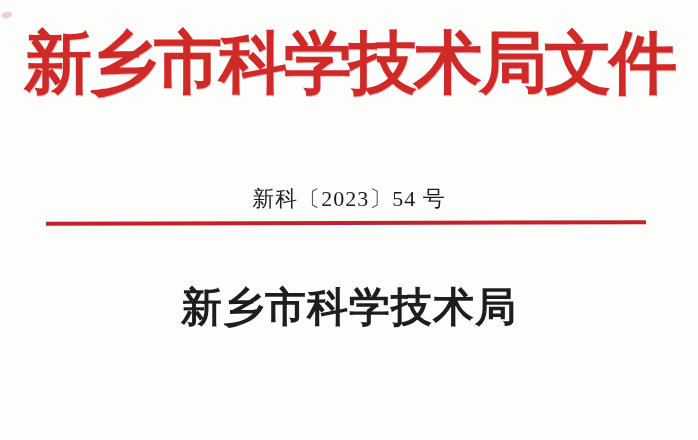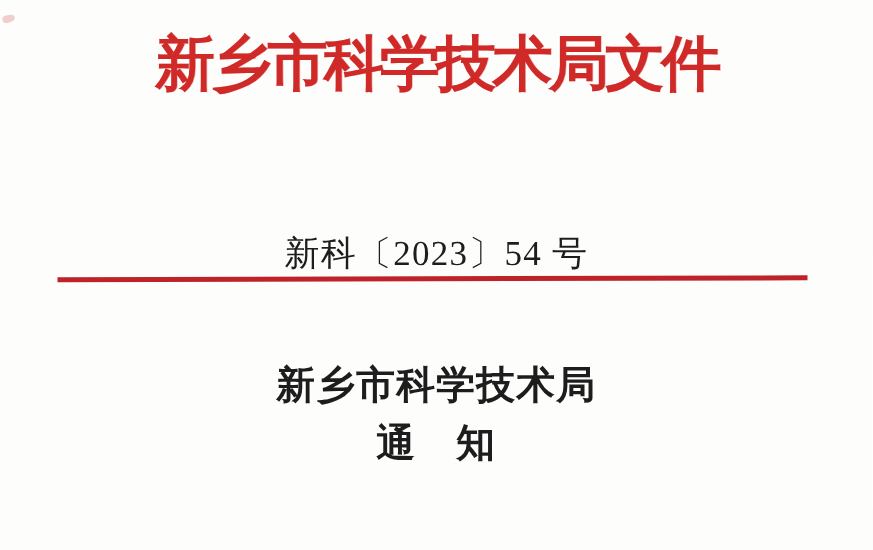--- a/index.html
+++ b/index.html
@@ -26,35 +26,35 @@
     opacity: 0.55;
     border-radius: 40% 60% 55% 45%;
     transform: rotate(-15deg);
   }
   .header-title {
     position: absolute;
     top: 26px;
     left: 0;
     width: 100%;
     text-align: center;
-    font-size: 48px;
+    font-size: 68px;
     line-height: 1.1;
     font-weight: bold;
     letter-spacing: -3px;
     color: #cf2a28;
     text-shadow: 0.5px 0.5px 0 rgba(207, 42, 40, 0.35);
     white-space: nowrap;
   }
   .doc-number {
     position: absolute;
     top: 184px;
     left: 0;
     width: 100%;
     text-align: center;
-    font-size: 28px;
+    font-size: 22px;
     line-height: 1.4;
     color: #1d1d1d;
     letter-spacing: 1px;
     white-space: nowrap;
   }
   .red-divider {
     position: absolute;
     top: 221px;
     left: 46px;
     width: 600px;
@@ -67,37 +67,36 @@
   .title-block {
     position: absolute;
     top: 284px;
     left: 0;
     width: 100%;
     text-align: center;
     color: #1d1d1d;
   }
   .title-line {
     font-weight: bold;
-    font-size: 31px;
+    font-size: 41px;
     line-height: 47px;
     letter-spacing: 1px;
     white-space: nowrap;
   }
 </style>
 </head>
 <body>
 
 <div class="page">
 
   <div class="scan-speck"></div>
 
   <div class="header-title">新乡市科学技术局文件</div>
 
   <div class="doc-number">新科〔2023〕54 号</div>
 
   <hr class="red-divider">
 
   <div class="title-block">
     <div class="title-line">新乡市科学技术局</div>
-    <div class="title-line">通　知</div>
   </div>
 
 </div>
 
 </body></html>

